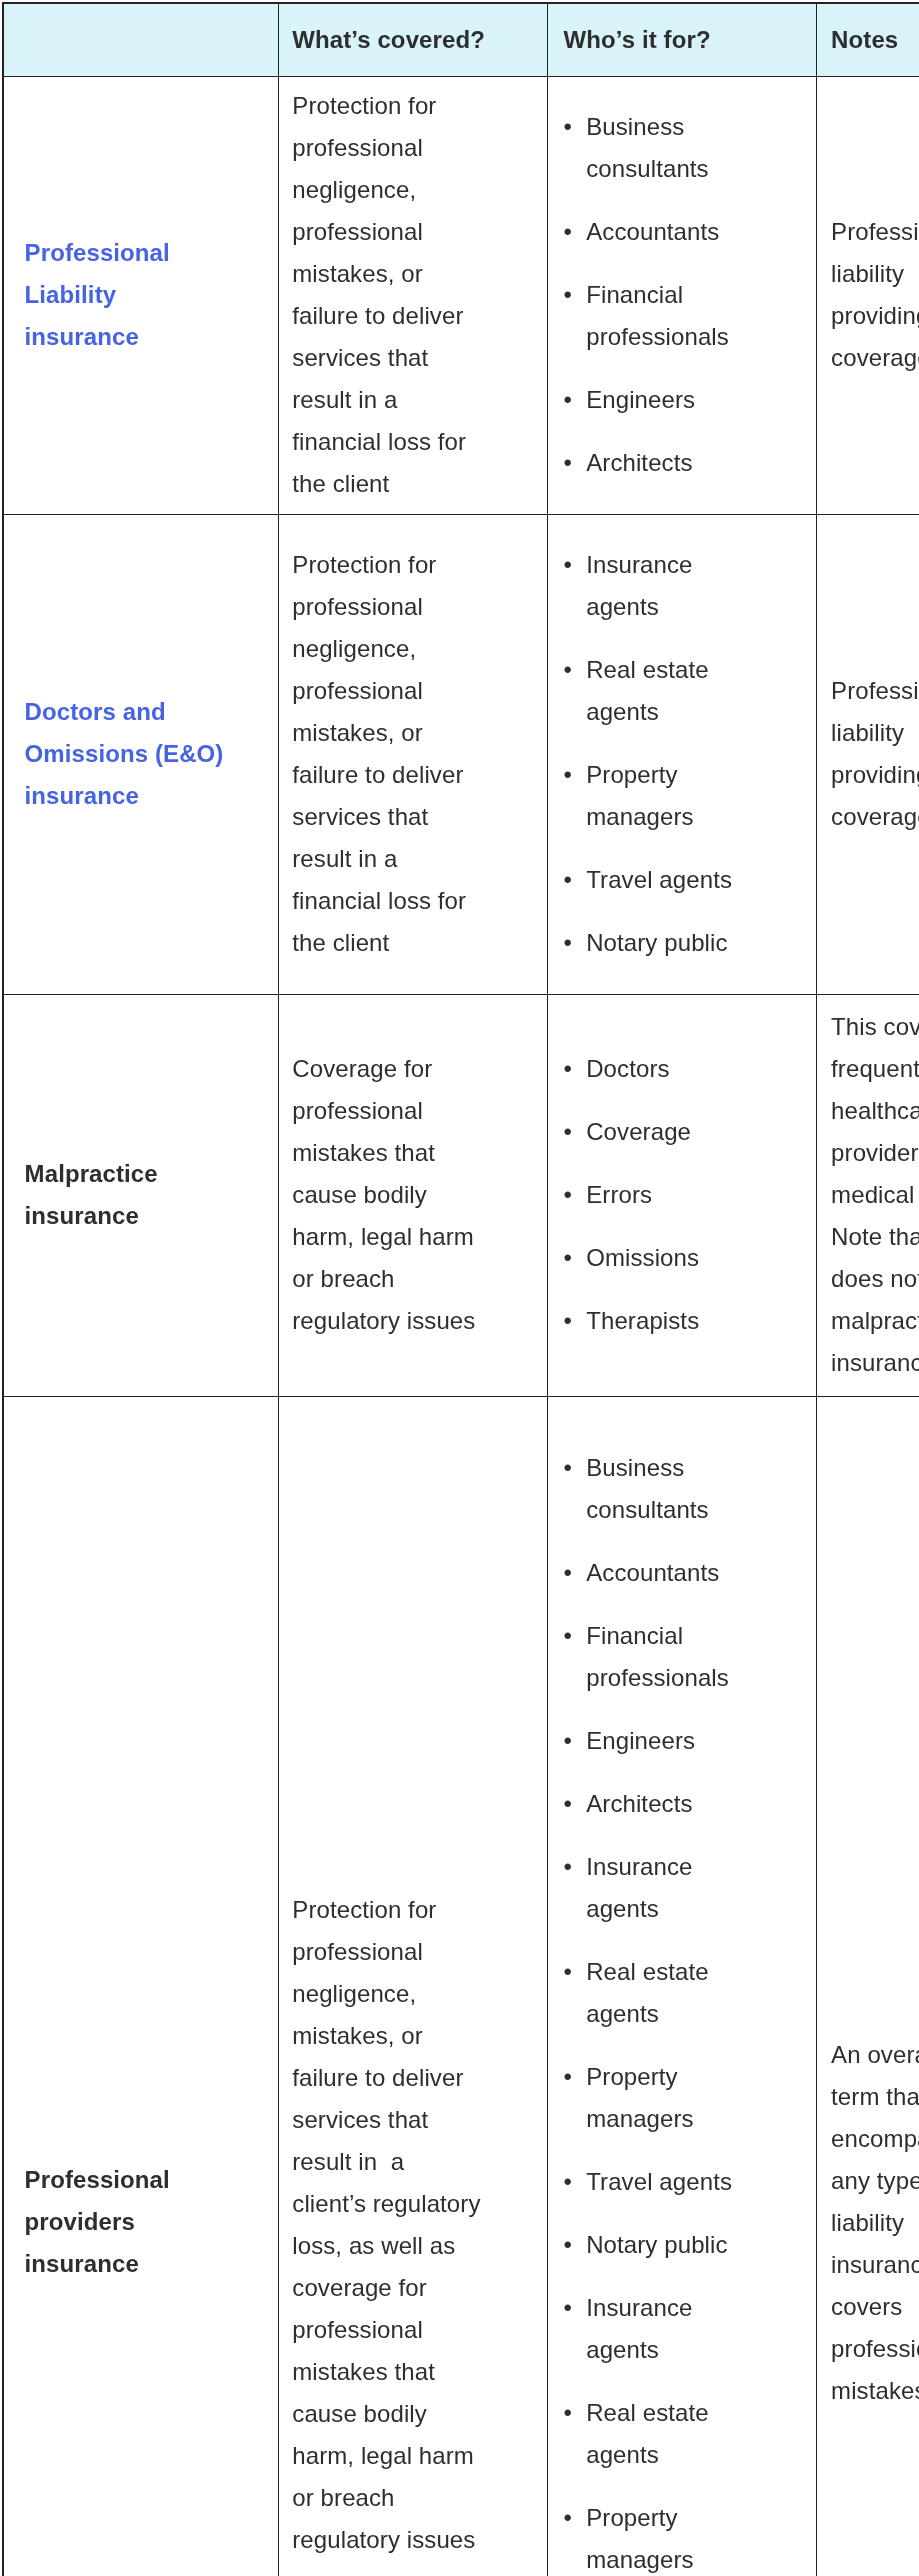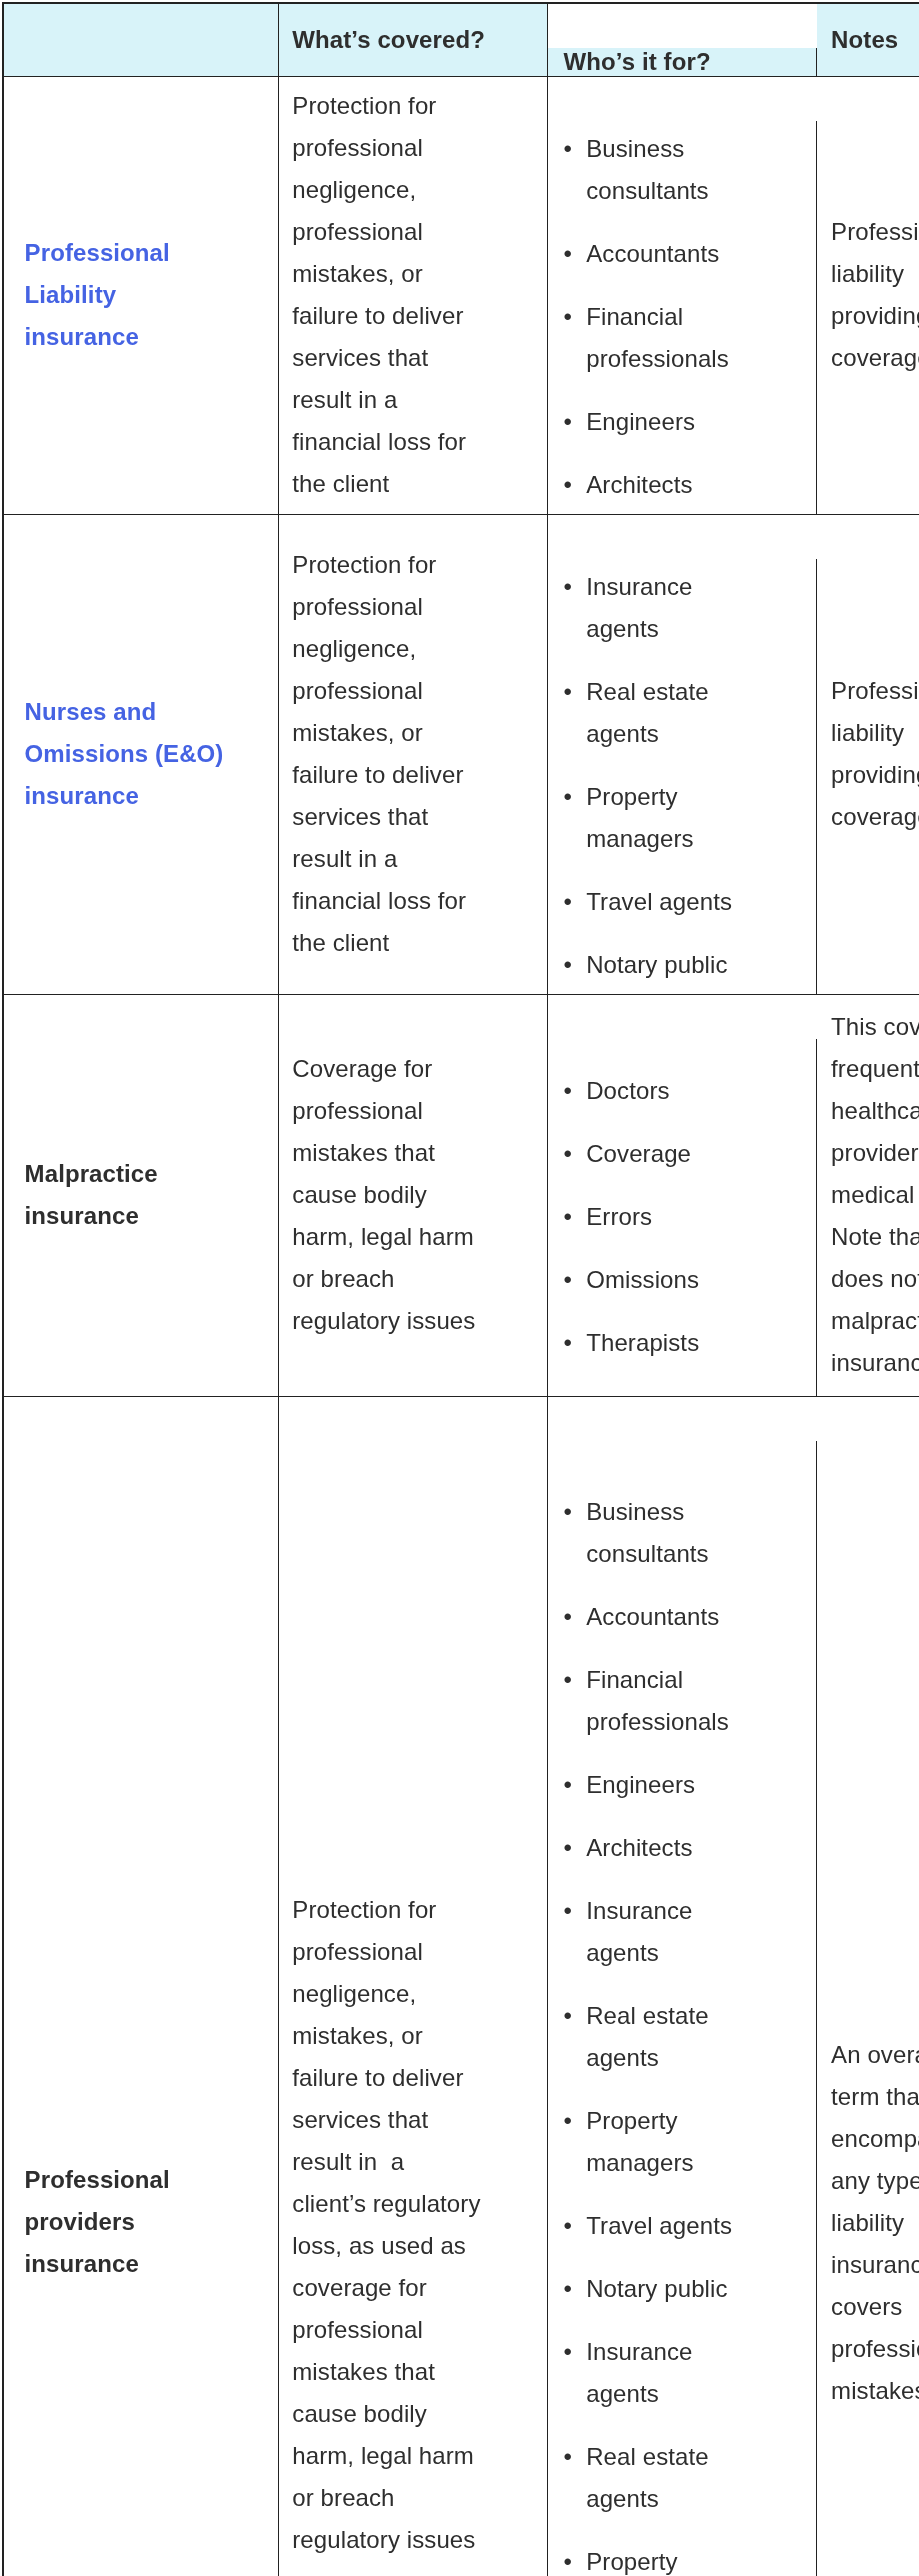--- a/index.html
+++ b/index.html
@@ -22,21 +22,21 @@
   }
   .cell{
     box-sizing:border-box;
     border-right:1.6px solid var(--bc);border-bottom:1.6px solid var(--bc);
     display:flex;flex-direction:column;justify-content:center;align-items:flex-start;
     font-size:24px;line-height:42px;letter-spacing:0.1px;
   }
   .th{background:var(--hdr);font-weight:700;padding-left:13.7px;}
   .c0{padding-left:21px;padding-right:11.3px;}
   .c1{padding-left:13.7px;padding-right:28px;}
-  .c2{padding-left:16px;padding-right:11px;margin-top:44px;}
+  .c2{padding-left:16px;padding-right:11px;}
   .c3{padding-left:14.5px;}
   .name{font-weight:700;}
   .link{color:var(--link);}
   .line{white-space:pre;}
   .li{display:flex;align-items:flex-start;}
   .li + .li{margin-top:21px;}
   .dot{flex:0 0 22.6px;width:22.6px;}
   
   .r4{justify-content:flex-start;}
   .r4.c0{padding-top:762px;}
@@ -107,21 +107,21 @@
         </div>
       </div>
       <div class="cell c3">
         <div class="line">Professional</div>
         <div class="line">liability</div>
         <div class="line">providing</div>
         <div class="line">coverage</div>
       </div>
       <div class="cell c0">
         <div class="name link">
-          <div class="line">Nurses and</div>
+          <div class="line">Doctors and</div>
           <div class="line">Omissions (E&amp;O)</div>
           <div class="line">insurance</div>
         </div>
       </div>
       <div class="cell c1">
         <div class="line">Protection for</div>
         <div class="line">professional</div>
         <div class="line">negligence,</div>
         <div class="line">professional</div>
         <div class="line">mistakes, or</div>
@@ -239,21 +239,21 @@
       </div>
       <div class="cell c1 r4">
         <div class="line">Protection for</div>
         <div class="line">professional</div>
         <div class="line">negligence,</div>
         <div class="line">mistakes, or</div>
         <div class="line">failure to deliver</div>
         <div class="line">services that</div>
         <div class="line">result in  a</div>
         <div class="line">client’s regulatory</div>
-        <div class="line">loss, as used as</div>
+        <div class="line">loss, as well as</div>
         <div class="line">coverage for</div>
         <div class="line">professional</div>
         <div class="line">mistakes that</div>
         <div class="line">cause bodily</div>
         <div class="line">harm, legal harm</div>
         <div class="line">or breach</div>
         <div class="line">regulatory issues</div>
       </div>
       <div class="cell c2 r4">
         <div class="li">

